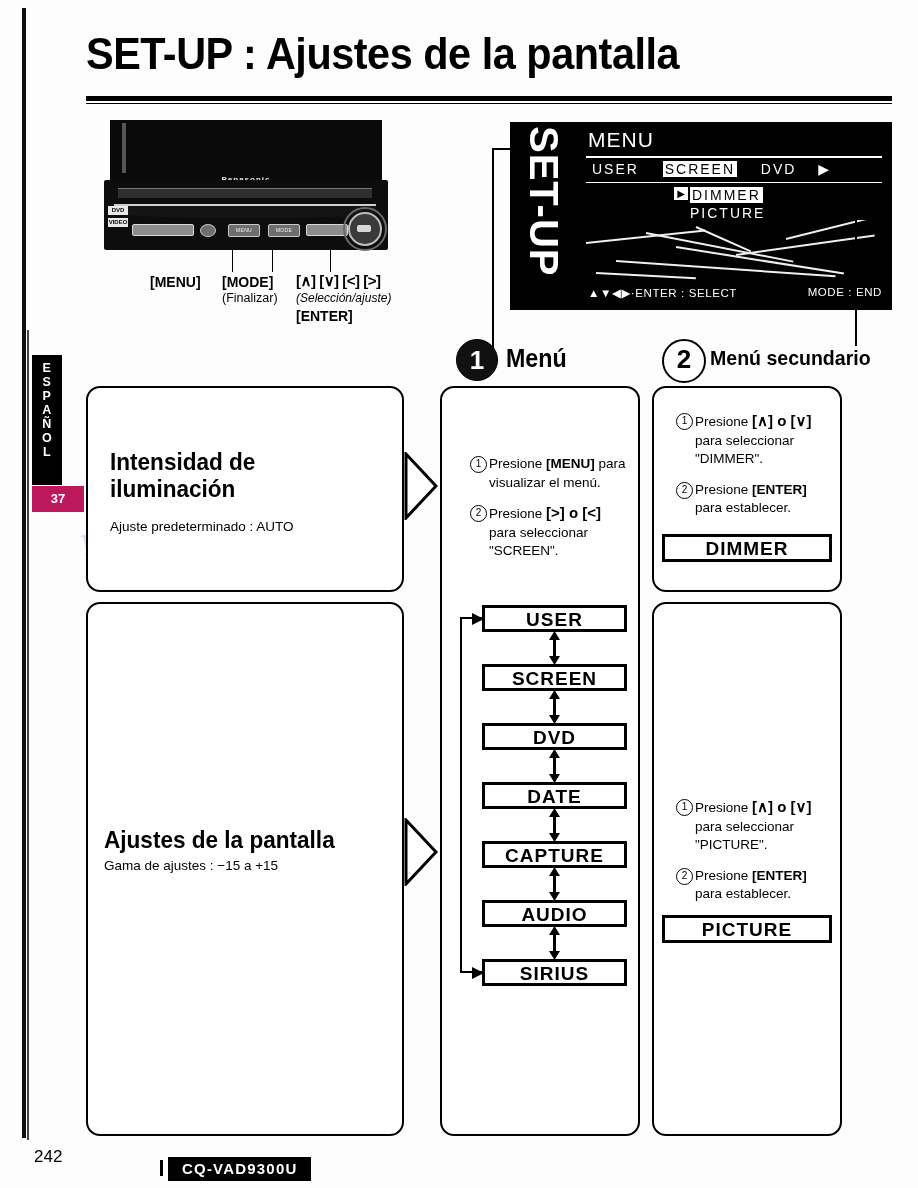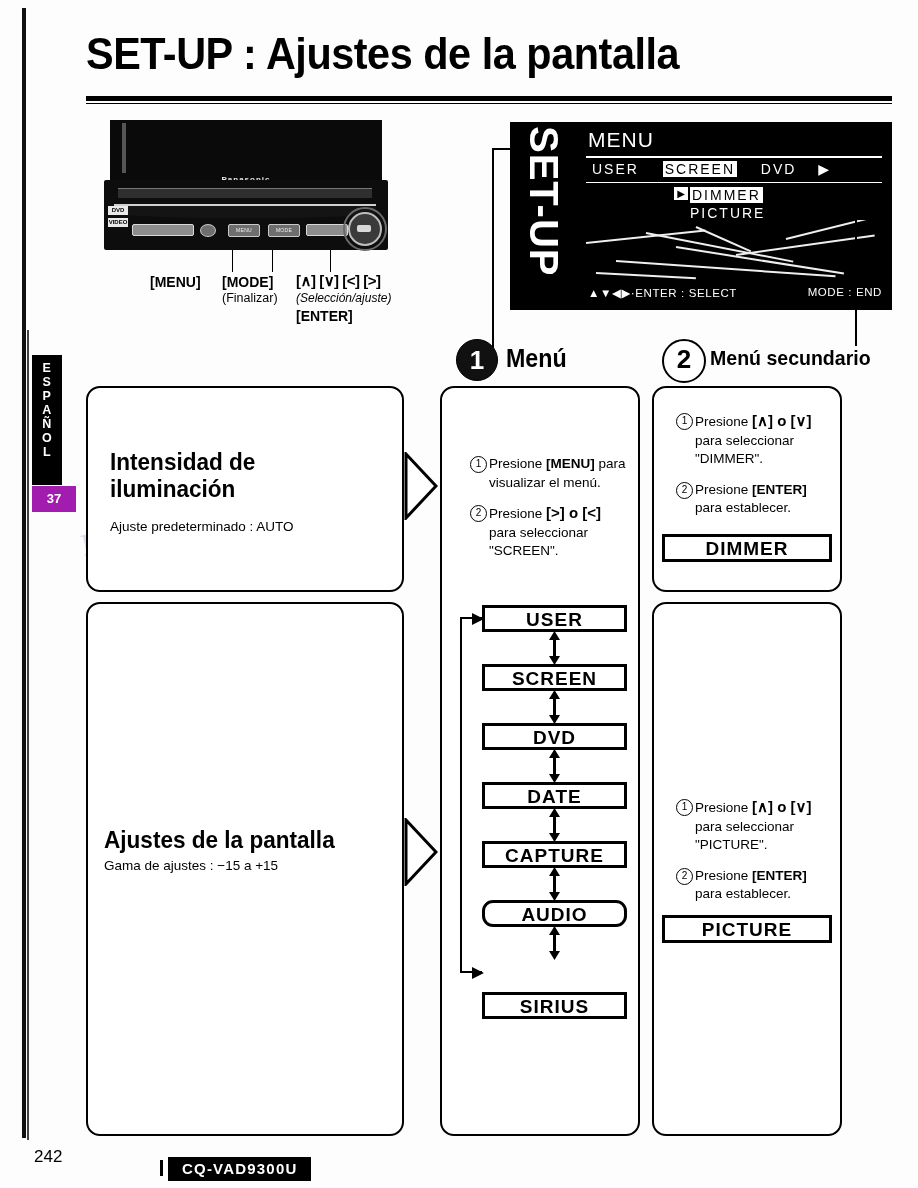--- a/index.html
+++ b/index.html
@@ -85,22 +85,22 @@
     letter-spacing: 0.5px;
     text-align: center;
     padding-top: 6px;
     box-sizing: border-box;
     line-height: 14px;
   }
   .lang-tab .ch { display: block; }
   .lang-num {
     position: absolute;
     left: 32px; top: 486px;
-    width: 44px; height: 26px;
-    background: #a21caf;
+    width: 52px; height: 26px;
+    background: #be185d;
     color: #fff;
     font-size: 13px;
     font-weight: bold;
     text-align: center;
     line-height: 26px;
   }
 
   
   .device {
     position: absolute;
@@ -649,22 +649,22 @@
       <span class="num">2</span>
       <span>Presione </span><b class="big-key">[&gt;] o [&lt;]</b><span> para seleccionar "SCREEN".</span>
     </div>
   </div>
 
   <div class="chain-box" style="left:482px; top:605px;">USER</div>
   <div class="chain-box" style="left:482px; top:664px;">SCREEN</div>
   <div class="chain-box" style="left:482px; top:723px;">DVD</div>
   <div class="chain-box" style="left:482px; top:782px;">DATE</div>
   <div class="chain-box" style="left:482px; top:841px;">CAPTURE</div>
-  <div class="chain-box" style="left:482px; top:900px;border-radius:11px;">AUDIO</div>
-  <div class="chain-box" style="left:482px; top:992px;">SIRIUS</div>
+  <div class="chain-box" style="left:482px; top:900px;">AUDIO</div>
+  <div class="chain-box" style="left:482px; top:959px;">SIRIUS</div>
 
   <div style="position:absolute; left:548px; top:631px;">
     <svg width="13" height="34" viewBox="0 0 13 34">
         <polygon points="6.5,0 12,9 1,9" fill="#000"></polygon>
         <rect x="5" y="6" width="3" height="22" fill="#000"></rect>
         <polygon points="6.5,34 12,25 1,25" fill="#000"></polygon>
       </svg>
   </div>
   <div style="position:absolute; left:548px; top:690px;">
     <svg width="13" height="34" viewBox="0 0 13 34">

